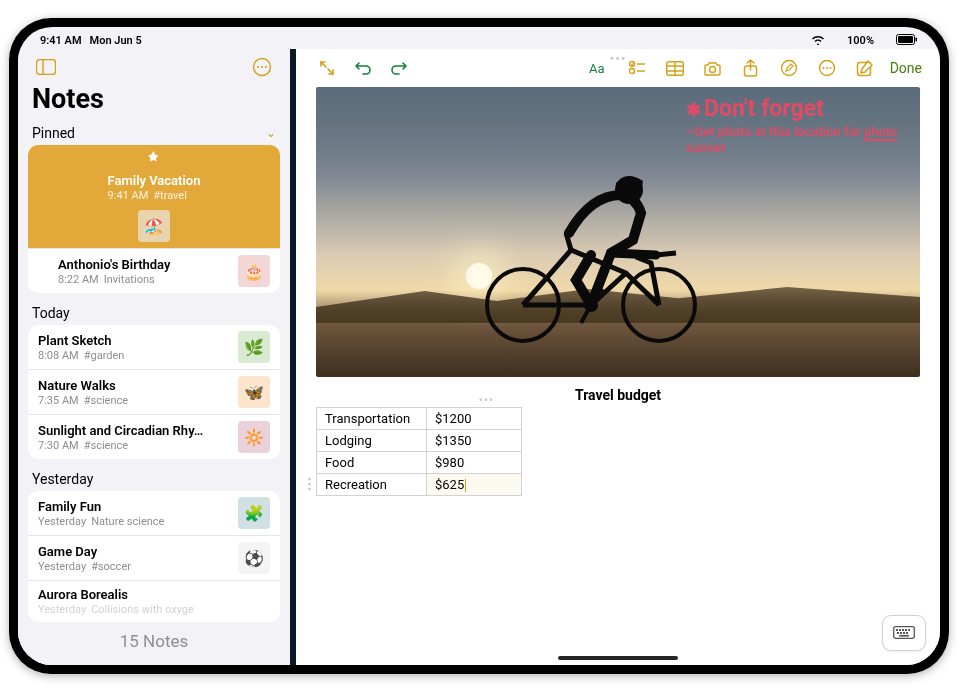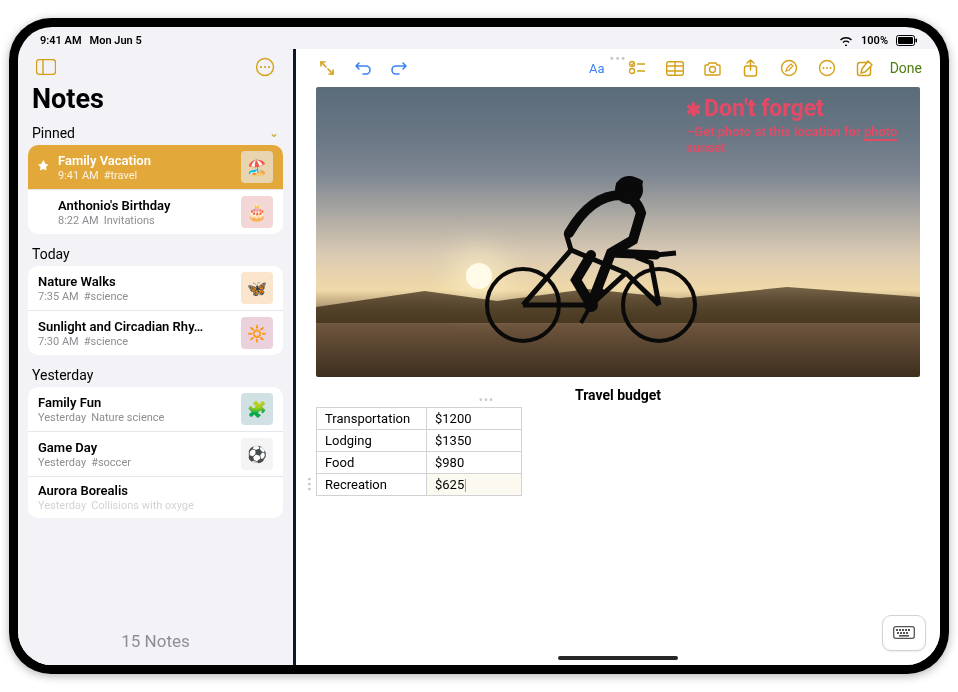--- a/index.html
+++ b/index.html
@@ -10,25 +10,25 @@
 }
 .screen {
   width: 100%; height: 100%; background: #f2f2f7; border-radius: 34px; overflow: hidden;
   display: flex; flex-direction: column; position: relative;
 }
 .status-bar {
   height: 22px; display: flex; justify-content: space-between; align-items: center;
   padding: 4px 22px 0 22px; font-size: 11px; font-weight: 600; color: #000;
 }
 .status-left { display: flex; gap: 8px; }
-.status-right { display: flex; gap: 8px; align-items: center; }
+.status-right { display: flex; gap: 22px; }
 .content { display: flex; flex: 1; overflow: hidden; }
 .sidebar {
   width: 278px; background: #f2f2f7; display: flex; flex-direction: column;
-  border-right: 3px solid #0f172a; position: relative;
+  border-right: 6px solid #0f172a; position: relative;
 }
 .sidebar-toolbar {
   display: flex; justify-content: space-between; align-items: center;
   padding: 4px 14px 2px 14px; height: 34px;
 }
 .icon-btn {
   width: 28px; height: 28px; display: flex; align-items: center; justify-content: center;
   color: #d4a017; cursor: pointer; border-radius: 6px;
 }
 .sidebar-title { font-size: 27px; font-weight: 700; padding: 0 14px 6px 14px; color: #000; }
@@ -36,21 +36,21 @@
   display: flex; justify-content: space-between; align-items: center;
   padding: 4px 14px 2px 14px; font-size: 14px; font-weight: 400; color: #000;
 }
 .section-header .chev { color: #d4a017; font-size: 12px; }
 .note-group { margin: 2px 10px 8px 10px; background: #fff; border-radius: 10px; overflow: hidden; }
 .note-item {
   display: flex; align-items: center; padding: 6px 10px 6px 10px; gap: 8px;
   border-bottom: 1px solid #e5e5ea; cursor: pointer; position: relative;
 }
 .note-item:last-child { border-bottom: none; }
-.note-item.selected { background: #e2a83a; color: #fff; }
+.note-item.selected { background: #e2a83a; color: #fff; flex-direction: column; }
 .note-item .pin-icon { width: 12px; color: #d4a017; flex-shrink: 0; }
 .note-item.selected .pin-icon { color: #fff; }
 .note-text { flex: 1; min-width: 0; }
 .note-title { font-size: 13px; font-weight: 600; white-space: nowrap; overflow: hidden; text-overflow: ellipsis; }
 .note-sub { font-size: 11px; color: #8e8e93; display: flex; gap: 5px; margin-top:1px;}
 .note-item.selected .note-sub { color: rgba(255,255,255,.85); }
 .note-thumb {
   width: 32px; height: 32px; border-radius: 4px; background: #e8d5b0; flex-shrink: 0;
   display: flex; align-items: center; justify-content: center; font-size: 16px;
 }
@@ -61,21 +61,21 @@
 .main { flex: 1; background: #fff; display: flex; flex-direction: column; position: relative; }
 .main-toolbar {
   height: 38px; display: flex; align-items: center; padding: 0 14px;
   gap: 4px; justify-content: flex-end;
 }
 .main-toolbar .left-group { margin-right: auto; display: flex; gap: 2px; }
 .tb-icon {
   width: 34px; height: 28px; display: flex; align-items: center; justify-content: center;
   color: #d4a017; cursor: pointer; border-radius: 6px;
 }
-.tb-icon.disabled { color: #3b82f6; }
+.tb-icon.disabled { color: #15803d; }
 .done-btn { color: #4d7c0f; font-size: 14px; font-weight: 400; padding: 0 4px; cursor: pointer; }
 .drag-handle {
   position: absolute; top: 2px; left: 50%; transform: translateX(-50%);
   color: #c7c7cc; font-size: 14px; letter-spacing: 1px;
 }
 .note-body { flex: 1; padding: 0 20px 20px 20px; overflow: auto; }
 .hero-image {
   width: 100%; height: 290px; border-radius: 2px; position: relative; overflow: hidden;
   background: linear-gradient(to bottom, #5a6b7a 0%, #6b7885 18%, #7d8692 30%, #dbcbb3 58%, #f0d9a8 70%, #6e553e 82%, #3d2f1e 100%);
 }
@@ -192,20 +192,30 @@
                 </div>
           </div>
           <div class="note-thumb" style="background:#f3d6d6">🎂</div>
         </div>
       </div>
 
       <div class="section-header">
         <span>Today</span>
       </div>
       <div class="note-group">
+        <div class="note-item">
+          <div class="note-text">
+            <div class="note-title">Plant Sketch</div>
+            <div class="note-sub">
+                  <span>8:08 AM</span>
+                  <span>#garden</span>
+                </div>
+          </div>
+          <div class="note-thumb" style="background:#d9ead3">🌿</div>
+        </div>
         <div class="note-item">
           <div class="note-text">
             <div class="note-title">Nature Walks</div>
             <div class="note-sub">
                   <span>7:35 AM</span>
                   <span>#science</span>
                 </div>
           </div>
           <div class="note-thumb" style="background:#fce5cd">🦋</div>
         </div>

